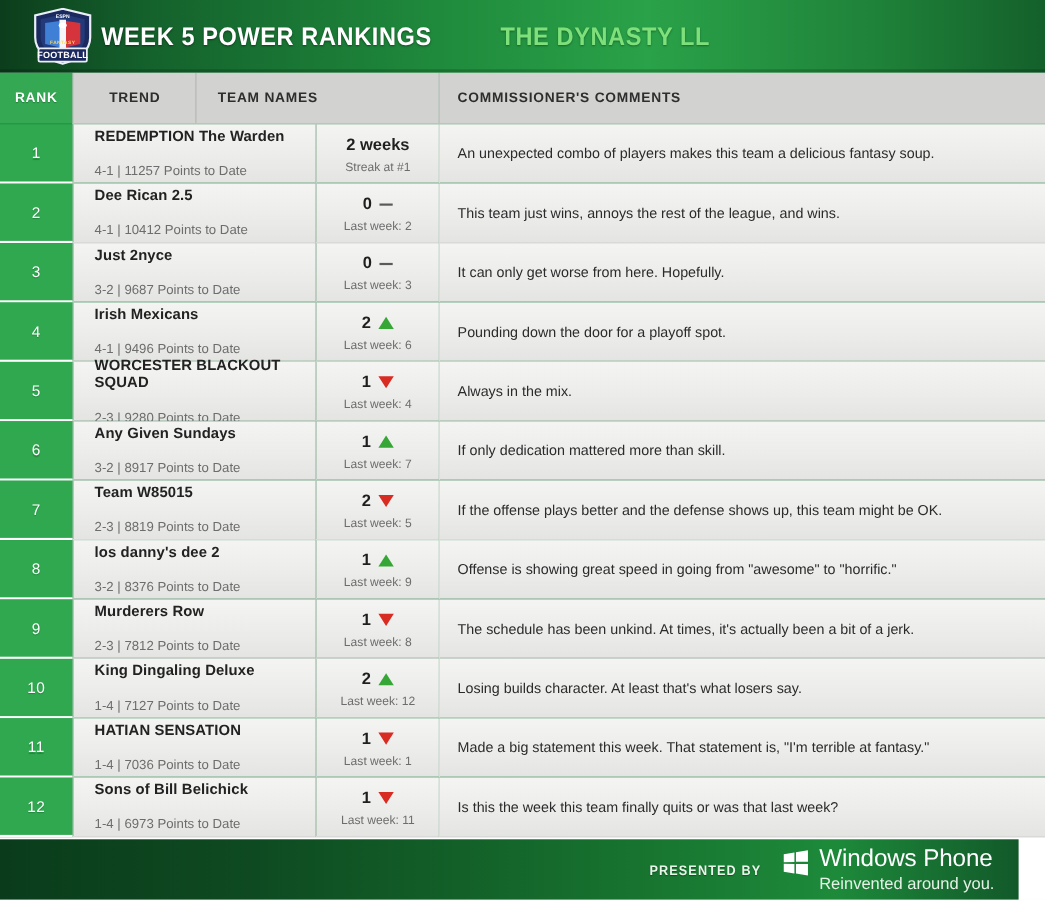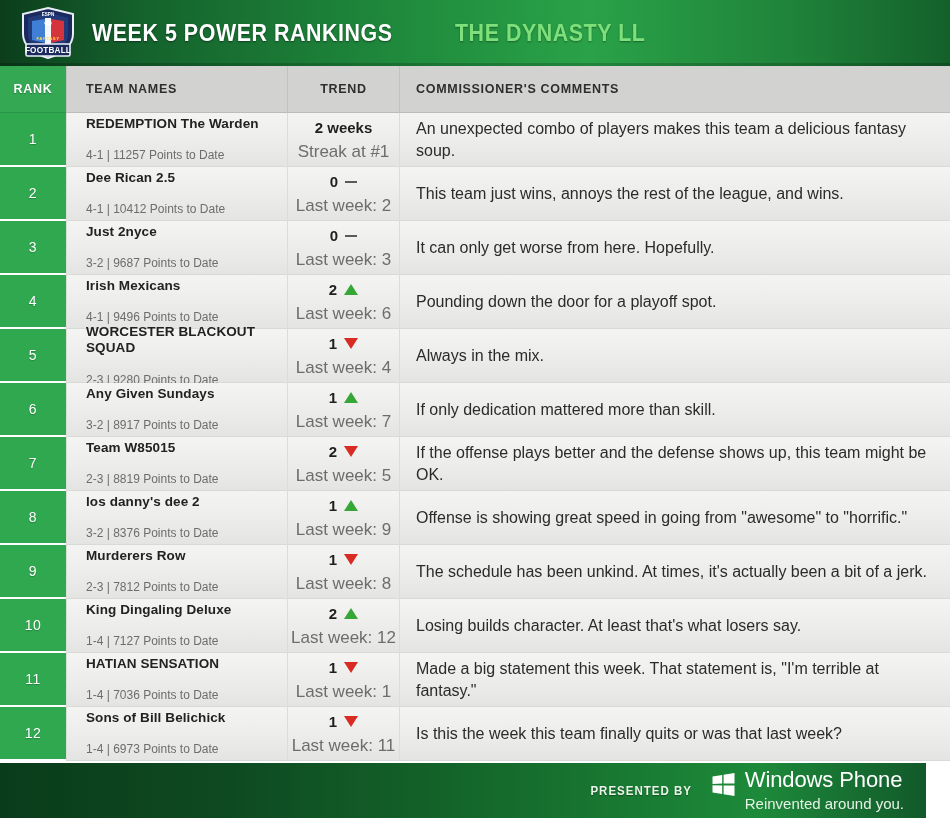--- a/index.html
+++ b/index.html
@@ -14,21 +14,21 @@
   
   .masthead {
     position: relative; height: 66px; width: 950px;
     background: linear-gradient(90deg, #0c3d1c 0%, #14612c 14%, #1f8a3c 42%, #2aa249 62%, #1f8239 84%, #14602b 100%);
     display: flex; align-items: center; overflow: hidden;
   }
   .masthead::after {
     content:""; position:absolute; left:0; right:0; bottom:0; height:3px;
     background: rgba(0,0,0,.18);
   }
-  .logo-wrap { width: 76px; margin-left: 10px; display:flex; align-items:center; justify-content:center; }
+  .logo-wrap { width: 76px; margin-left: 10px; display:flex; align-items:center; justify-content:flex-end; }
   .shield { position: relative; width: 58px; height: 52px; }
   .shield svg { display:block; }
   .head-title {
     color: #ffffff; font-size: 23px; font-weight: bold;
     letter-spacing: 0.6px; white-space: nowrap;
     text-shadow: 0 1px 2px rgba(0,0,0,.45);
     transform: scaleX(.93); transform-origin: left center;
     margin-left: 6px;
   }
   .head-league {
@@ -91,23 +91,23 @@
     gap: 7px; height: 19px;
   }
   .trend-num { font-size: 15px; font-weight: bold; color: #1f1f1f; }
   .tri { width: 0; height: 0; }
   .tri.up   { border-left: 7px solid transparent; border-right: 7px solid transparent; border-bottom: 11px solid #36a636; }
   .tri.down { border-left: 7px solid transparent; border-right: 7px solid transparent; border-top: 11px solid #d82b22; }
   .tri.flat {
     width: 12px; height: 0; border: none;
     border-top: 2.5px solid #5a5a5a; margin-top: 2px;
   }
-  .trend-sub { font-size: 17px; color: #6d6d6d; margin-top: 5px; }
+  .trend-sub { font-size: 11px; color: #6d6d6d; margin-top: 5px; }
   .cell-comment { padding-left: 16px; padding-right: 14px; }
-  .comment-text { font-size: 16px; color: #2b2b2b; line-height: 1.35; }
+  .comment-text { font-size: 13px; color: #2b2b2b; line-height: 1.35; }
 
   
   .footer {
     position: absolute; left: 0; bottom: 0; width: 926px; height: 55px;
     background: linear-gradient(90deg, #0a3c1b 0%, #0e4a21 25%, #17732f 62%, #1d8a3a 82%, #12592a 100%);
     display: flex; align-items: center; justify-content: flex-end;
     padding-right: 22px;
   }
   .presented {
     color: #eaf5ea; font-size: 12.5px; font-weight: bold;
@@ -144,22 +144,22 @@
       </div>
     </div>
     <div class="head-title">WEEK 5 POWER RANKINGS</div>
     <div class="head-league">THE DYNASTY LL</div>
   </div>
 
   <div class="table">
 
     <div class="thead">
       <div class="th rank col-rank">RANK</div>
+      <div class="th trend col-trend">TREND</div>
       <div class="th team col-team">TEAM NAMES</div>
-      <div class="th trend col-trend">TREND</div>
       <div class="th comment col-comment">COMMISSIONER'S COMMENTS</div>
     </div>
 
     <div id="rows-host">
         <div class="row">
           <div class="cell-rank col-rank">1</div>
           <div class="cell-team col-team">
             <div class="team-name">REDEMPTION The Warden</div>
             <div class="team-meta">4-1 | 11257 Points to Date</div>
           </div>

